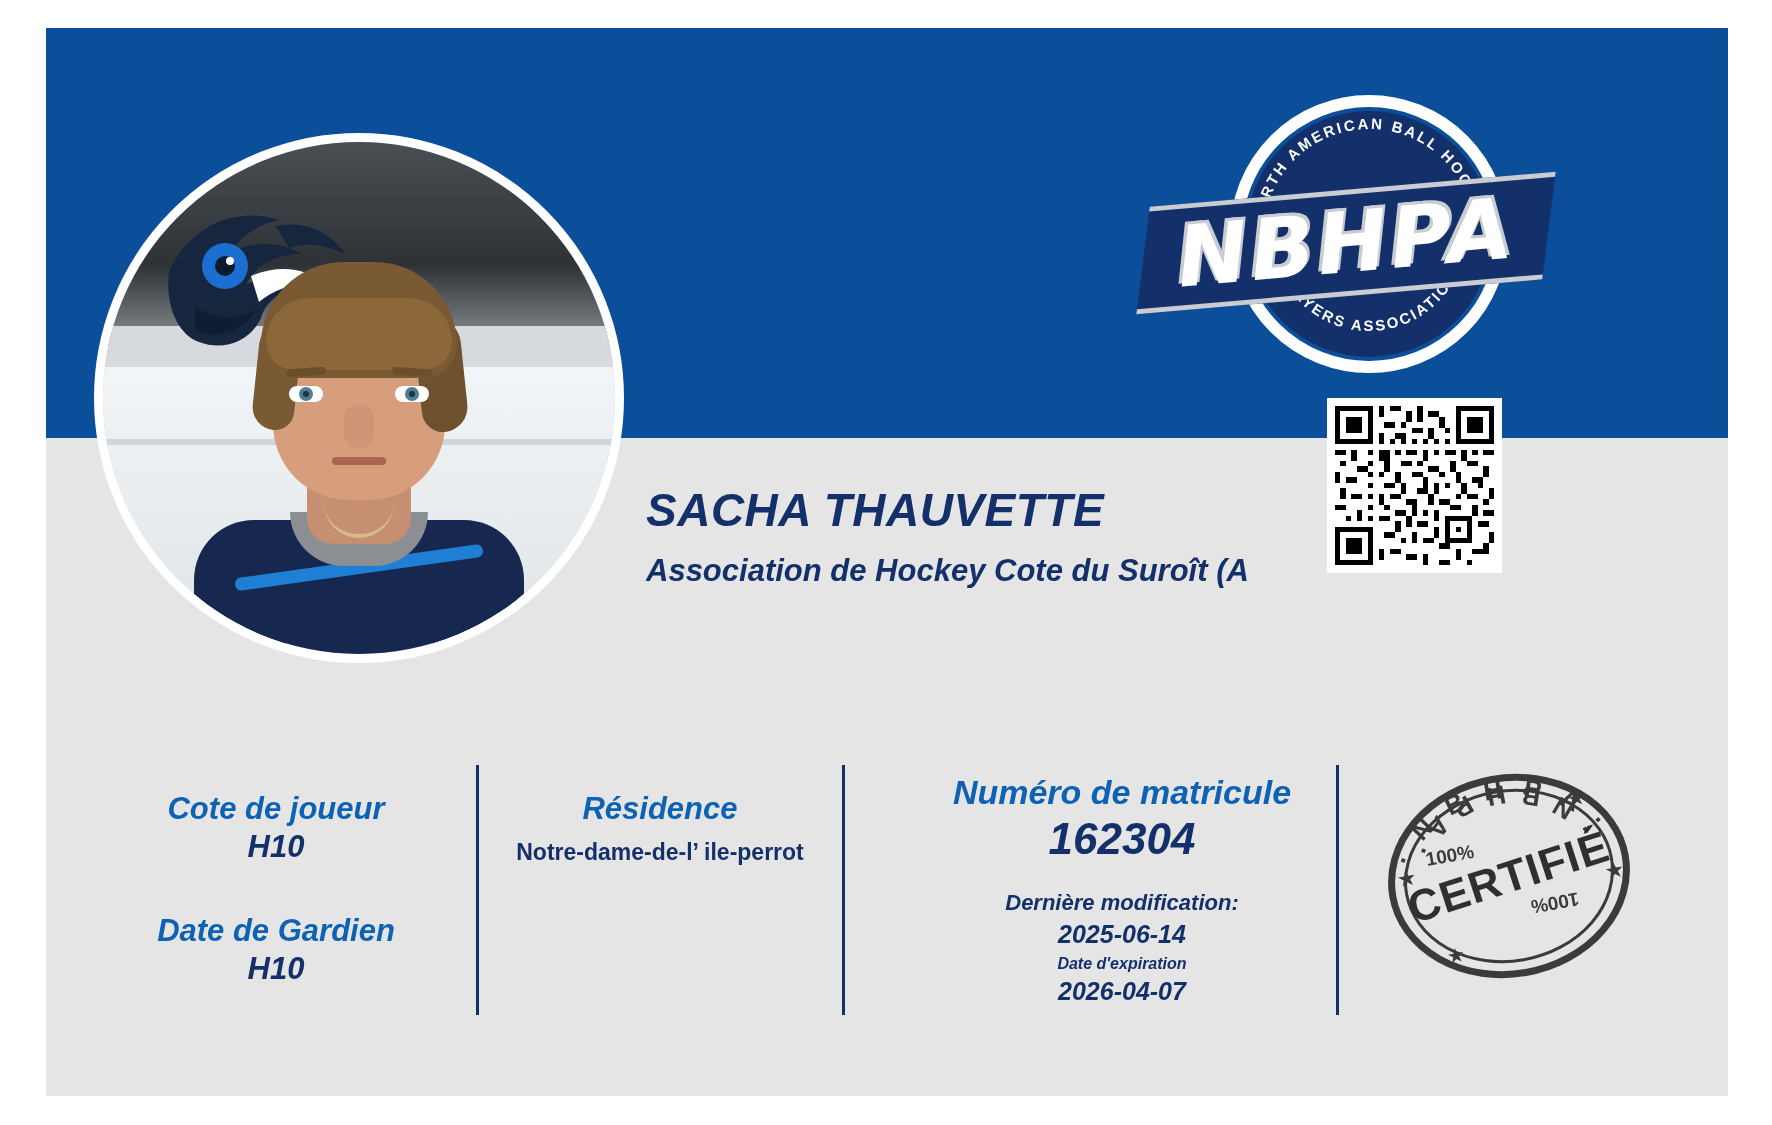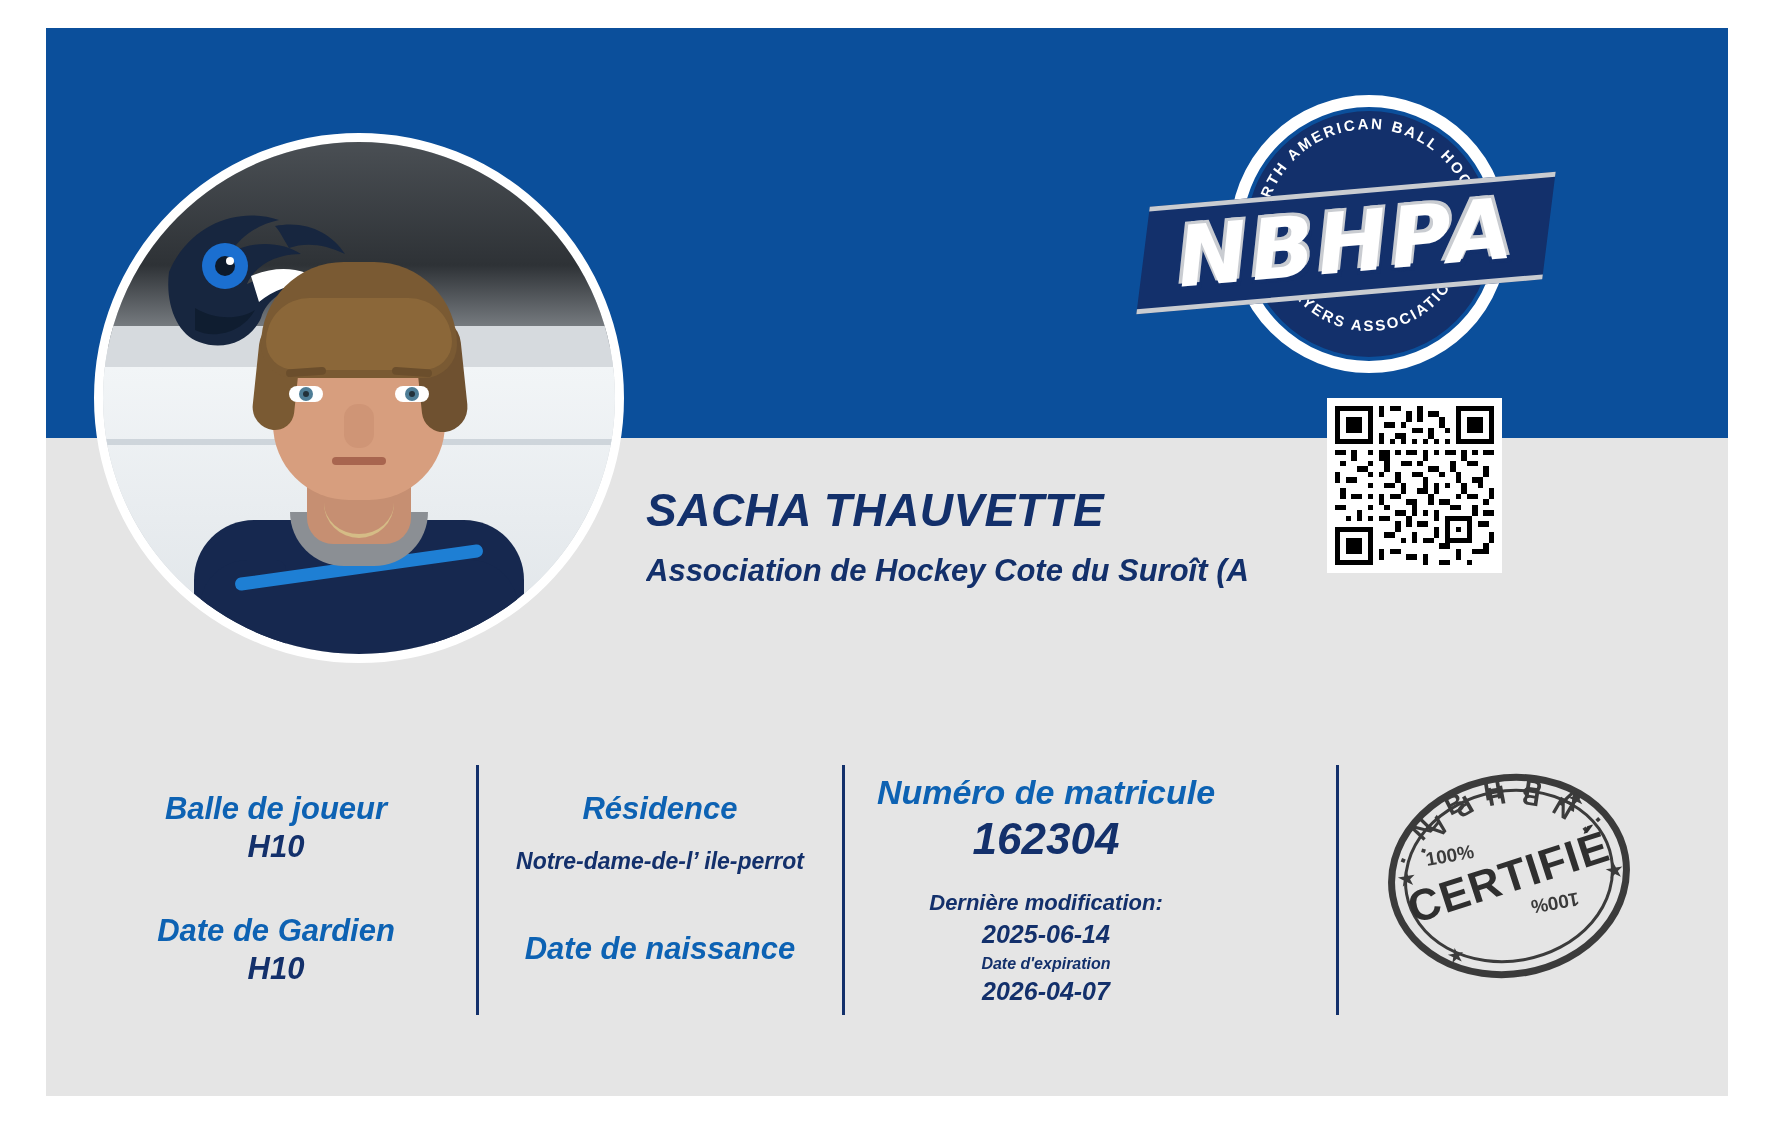--- a/index.html
+++ b/index.html
@@ -412,28 +412,27 @@
     margin-top: 2px;
   }
 
   .col-rating { left: 60px;  top: 48px; width: 340px; }
   .col-rating .block2 { margin-top: 48px; }
 
   .col-res { left: 436px; top: 48px; width: 356px; }
   .col-res .res-val {
     font-size: 23px;
     font-weight: bold;
-    font-style: italic;
     color: #13306b;
-    margin-top: 21px;
+    margin-top: 12px;
     white-space: nowrap;
   }
   .col-res .dob-lbl { margin-top: 56px; }
 
-  .col-mat { left: 756px; top: 30px; width: 488px; }
+  .col-mat { left: 832px; top: 30px; width: 488px; }
   .col-mat .mat-lbl {
     font-size: 34px;
     font-weight: bold;
     font-style: italic;
     color: #0d62b3;
   }
   .col-mat .mat-val {
     font-size: 44px;
     font-weight: bold;
     font-style: italic;
@@ -684,32 +683,31 @@
 
   <div class="name">SACHA THAUVETTE</div>
   <div class="assoc">Association de Hockey Cote du Suroît (A</div>
 
   <div class="info">
     <div class="vdiv d1"></div>
     <div class="vdiv d2"></div>
     <div class="vdiv d3"></div>
 
     <div class="col col-rating">
-      <div class="lbl">Balle de joueur</div>
+      <div class="lbl">Cote de joueur</div>
       <div class="val">H10</div>
       <div class="block2">
         <div class="lbl">Date de Gardien</div>
         <div class="val">H10</div>
       </div>
     </div>
 
     <div class="col col-res">
       <div class="lbl">Résidence</div>
       <div class="res-val">Notre-dame-de-l’ ile-perrot</div>
-      <div class="lbl dob-lbl">Date de naissance</div>
       <div class="res-val"></div>
     </div>
 
     <div class="col col-mat">
       <div class="mat-lbl">Numéro de matricule</div>
       <div class="mat-val">162304</div>
       <div class="small-lbl">Dernière modification:</div>
       <div class="small-val">2025-06-14</div>
       <div class="small-lbl2">Date d'expiration</div>
       <div class="small-val">2026-04-07</div>

